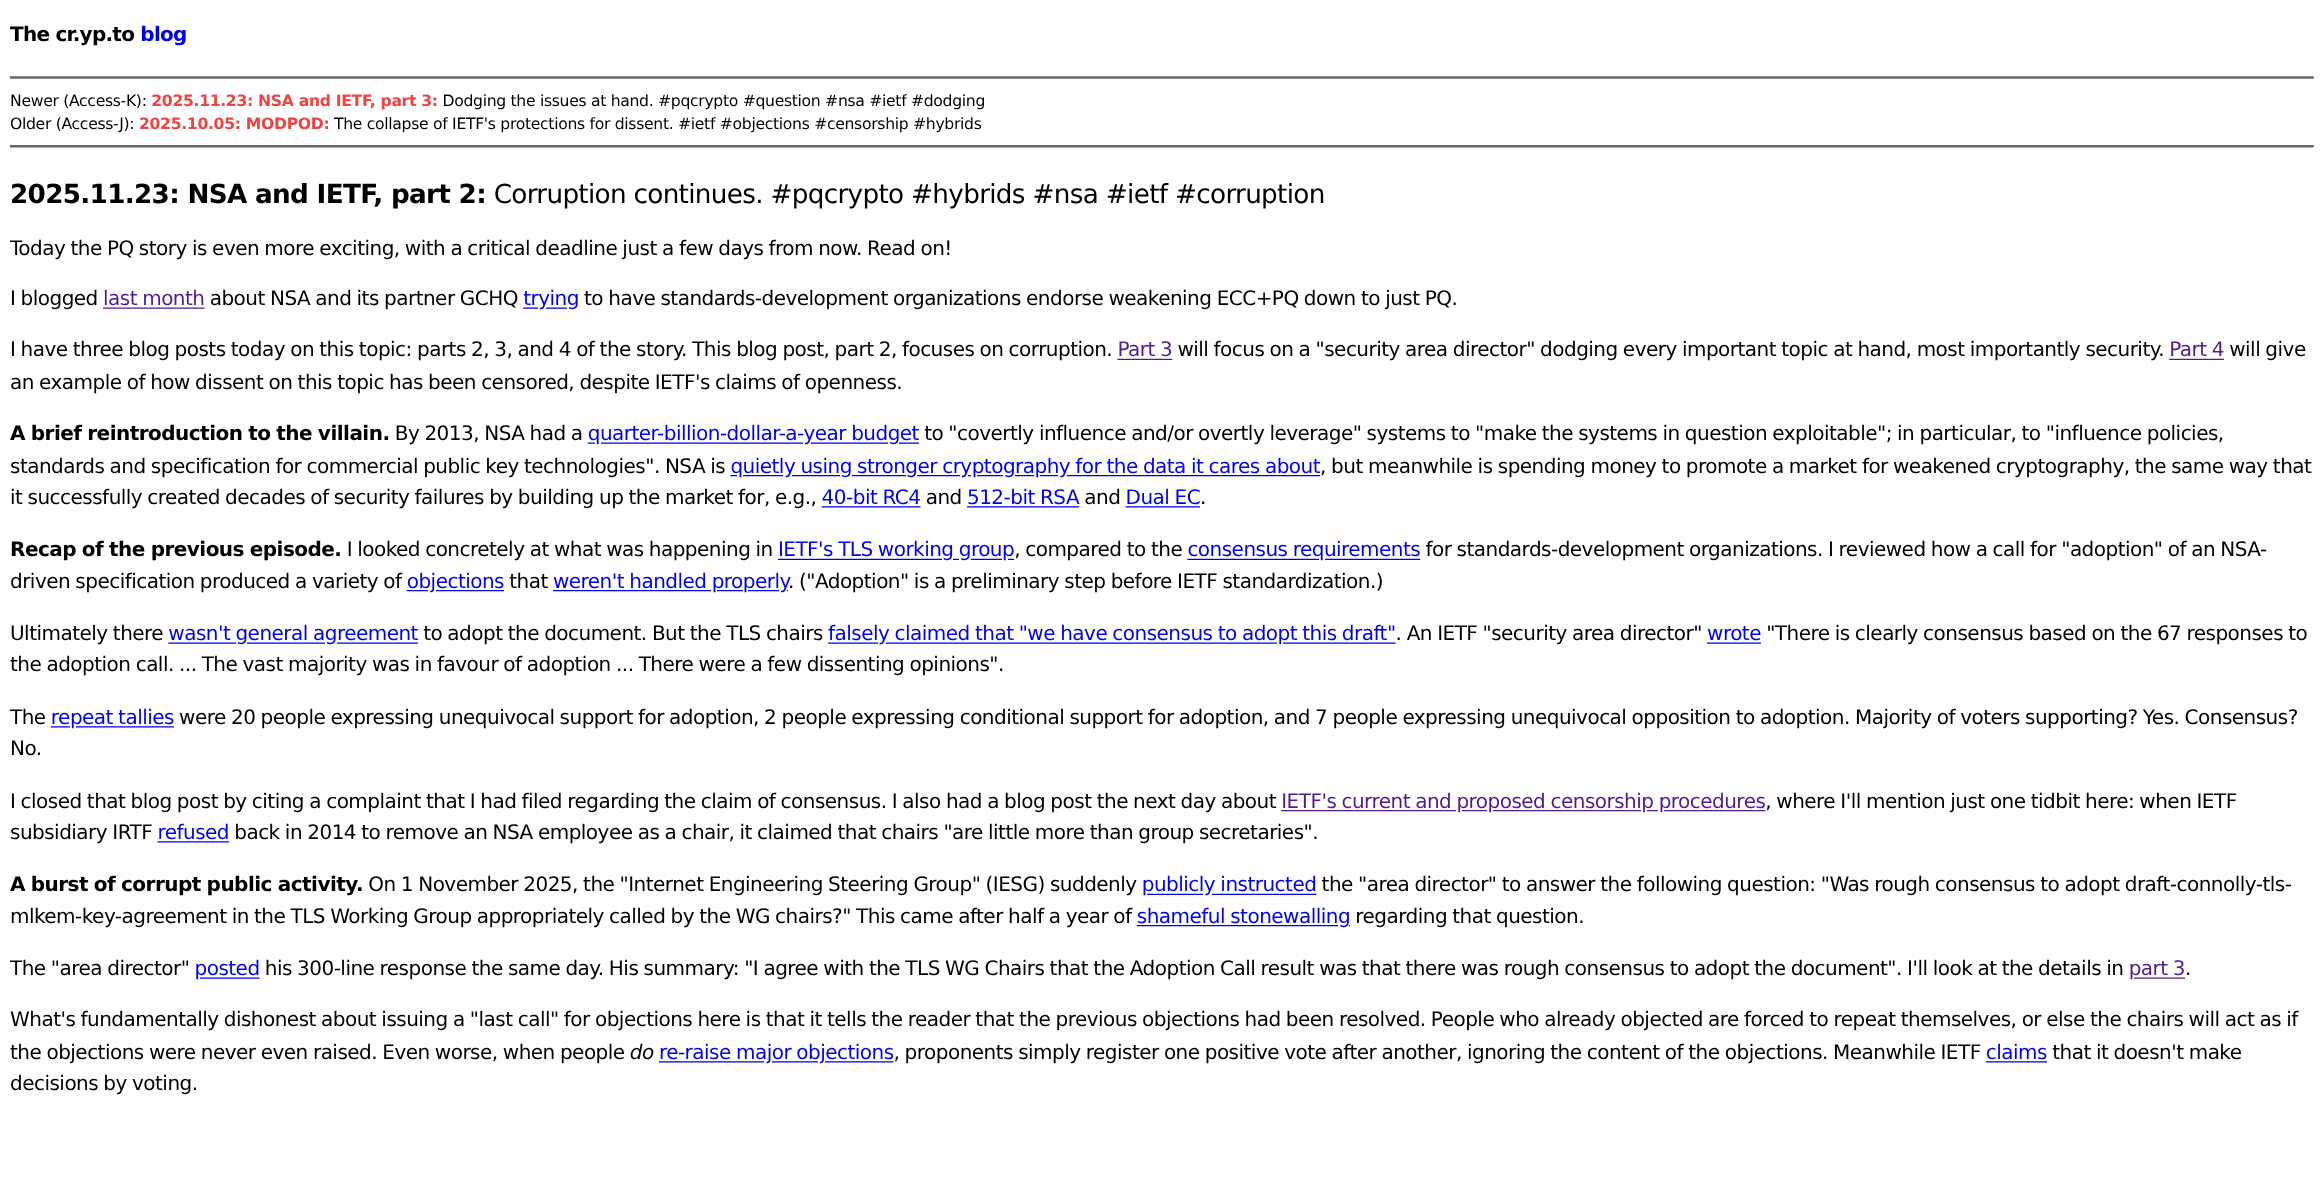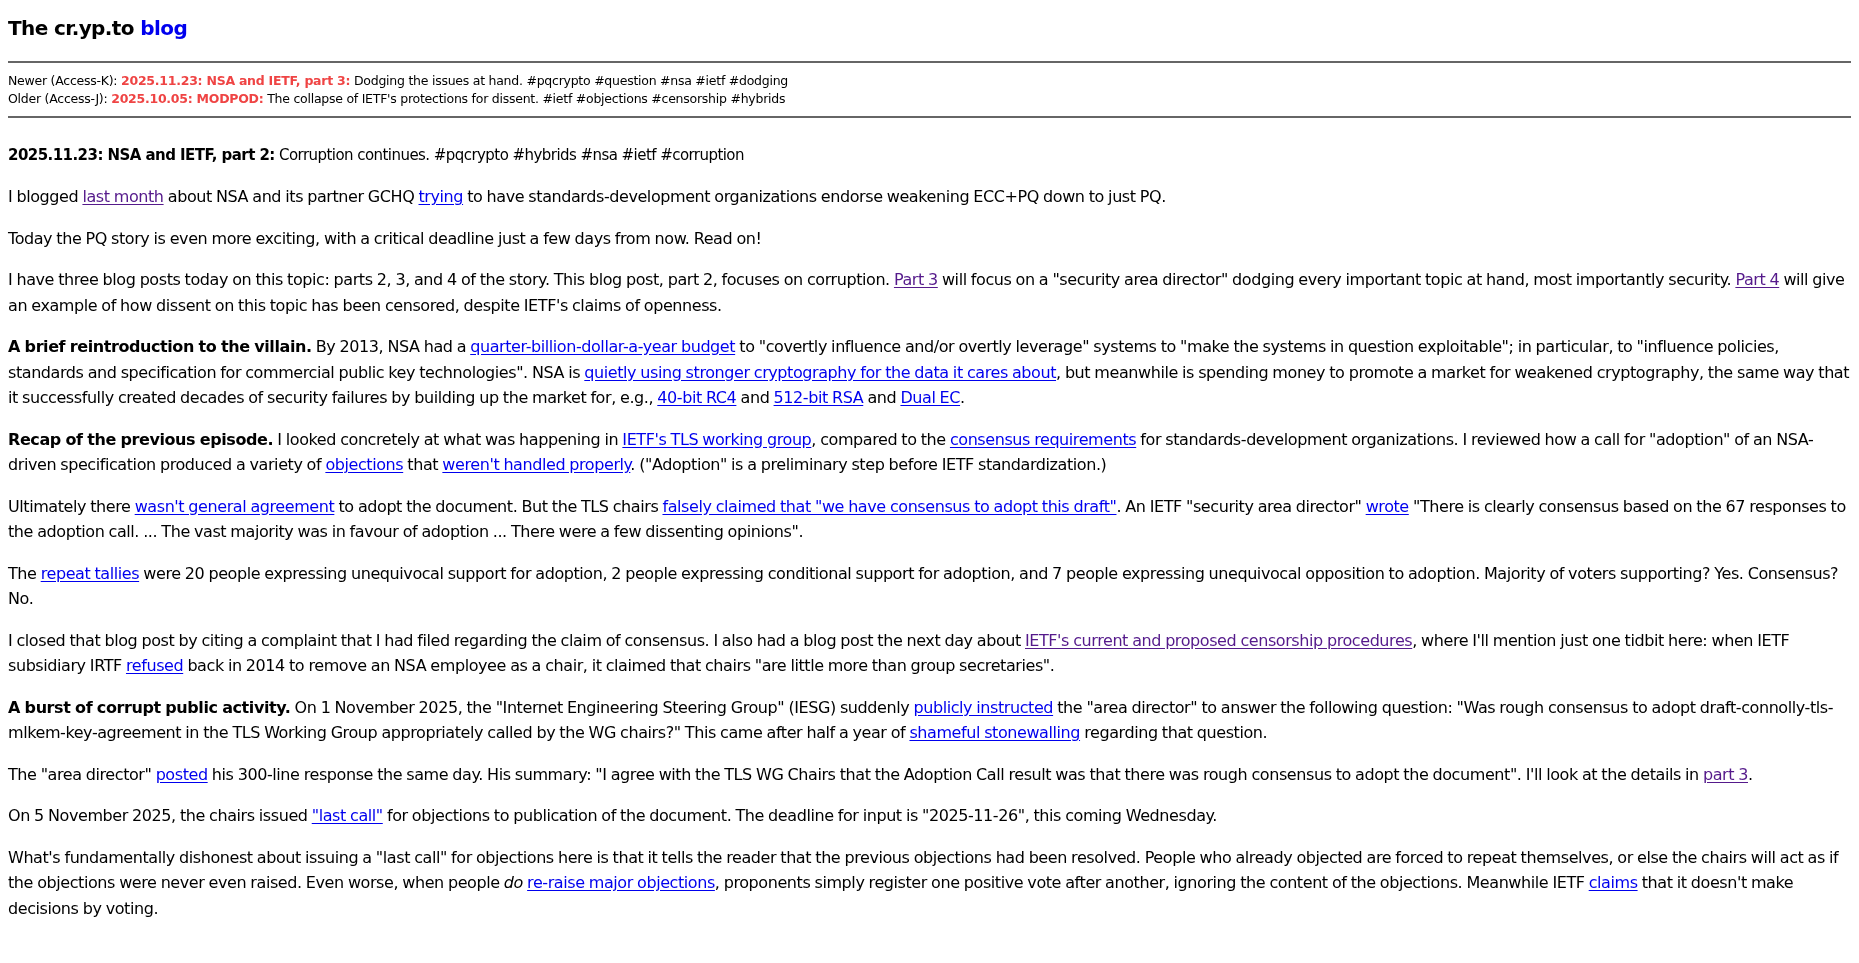--- a/index.html
+++ b/index.html
@@ -7,21 +7,21 @@
     width: 1859px;
     min-height: 963px;
     overflow: hidden;
     font-family: "DejaVu Sans", sans-serif;
     color: #000000;
   }
   .page { padding: 0 8px; }
   .site-title {
     margin: 0;
     padding-top: 12px;
-    font-size: 20px;
+    font-size: 16px;
     font-weight: bold;
     letter-spacing: -0.6px;
     line-height: 32px;
     height: 32px;
   }
   .site-title a { color: #0000ee; text-decoration: none; }
   hr.rule {
     border: 0;
     border-top: 2px solid #666666;
     margin: 17px 0 0 0;
@@ -29,21 +29,21 @@
   }
   .nav { font-size: 12.5px; line-height: 18px; letter-spacing: -0.25px; margin-top: 9px; }
   .nav .row { white-space: nowrap; }
   .nav a { color: #ef4444; font-weight: bold; text-decoration: none; }
   .nav .toc { cursor: pointer; }
   .nav .toc .tri { font-size: 9px; display: inline-block; width: 11px; }
   hr.rule2 { border: 0; border-top: 2px solid #666666; margin: 8px 0 0 0; height: 0; }
 
   .post-title {
     margin: 22px 0 0 0;
-    font-size: 15px;
+    font-size: 21px;
     line-height: 30px;
     letter-spacing: -0.55px;
     font-weight: normal;
   }
   .post-title b { font-weight: bold; }
 
   p.para {
     margin: 16px 0 0 0;
     font-size: 16px;
     line-height: 25.5px;
@@ -65,37 +65,36 @@
 
   <div class="nav">
     <div class="row"><span>Newer (Access-K): </span><a href="#">2025.11.23: NSA and IETF, part 3:</a><span> Dodging the issues at hand. #pqcrypto #question #nsa #ietf #dodging</span></div>
     <div class="row"><span>Older (Access-J): </span><a href="#">2025.10.05: MODPOD:</a><span> The collapse of IETF's protections for dissent. #ietf #objections #censorship #hybrids</span></div>
   </div>
 
   <hr class="rule2">
 
   <h2 class="post-title"><b>2025.11.23: NSA and IETF, part 2:</b><span> Corruption continues. #pqcrypto #hybrids #nsa #ietf #corruption</span></h2>
 
+  <p class="para"><span>Today the PQ story is even more exciting, with a critical deadline just a few days from now. Read on!</span></p>
+
   <p class="para first"><span>I blogged </span><a href="#" class="visited">last month</a><span> about NSA and its partner GCHQ </span><a href="#" class="link">trying</a><span> to have standards-development organizations endorse weakening ECC+PQ down to just PQ.</span></p>
-
-  <p class="para"><span>Today the PQ story is even more exciting, with a critical deadline just a few days from now. Read on!</span></p>
 
   <p class="para"><span>I have three blog posts today on this topic: parts 2, 3, and 4 of the story. This blog post, part 2, focuses on corruption. </span><a href="#" class="visited">Part 3</a><span> will focus on a "security area director" dodging every important topic at hand, most importantly security. </span><a href="#" class="visited">Part 4</a><span> will give an example of how dissent on this topic has been censored, despite IETF's claims of openness.</span></p>
 
   <p class="para"><b>A brief reintroduction to the villain.</b><span> By 2013, NSA had a </span><a href="#" class="link">quarter-billion-dollar-a-year budget</a><span> to "covertly influence and/or overtly leverage" systems to "make the systems in question exploitable"; in particular, to "influence policies, standards and specification for commercial public key technologies". NSA is </span><a href="#" class="link">quietly using stronger cryptography for the data it cares about</a><span>, but meanwhile is spending money to promote a market for weakened cryptography, the same way that it successfully created decades of security failures by building up the market for, e.g., </span><a href="#" class="link">40-bit RC4</a><span> and </span><a href="#" class="link">512-bit RSA</a><span> and </span><a href="#" class="link">Dual EC</a><span>.</span></p>
 
   <p class="para"><b>Recap of the previous episode.</b><span> I looked concretely at what was happening in </span><a href="#" class="link">IETF's TLS working group</a><span>, compared to the </span><a href="#" class="link">consensus requirements</a><span> for standards-development organizations. I reviewed how a call for "adoption" of an NSA-driven specification produced a variety of </span><a href="#" class="link">objections</a><span> that </span><a href="#" class="link">weren't handled properly</a><span>. ("Adoption" is a preliminary step before IETF standardization.)</span></p>
 
   <p class="para"><span>Ultimately there </span><a href="#" class="link">wasn't general agreement</a><span> to adopt the document. But the TLS chairs </span><a href="#" class="link">falsely claimed that "we have consensus to adopt this draft"</a><span>. An IETF "security area director" </span><a href="#" class="link">wrote</a><span> "There is clearly consensus based on the 67 responses to the adoption call. ... The vast majority was in favour of adoption ... There were a few dissenting opinions".</span></p>
 
   <p class="para"><span>The </span><a href="#" class="link">repeat tallies</a><span> were 20 people expressing unequivocal support for adoption, 2 people expressing conditional support for adoption, and 7 people expressing unequivocal opposition to adoption. Majority of voters supporting? Yes. Consensus? No.</span></p>
 
   <p class="para"><span>I closed that blog post by citing a complaint that I had filed regarding the claim of consensus. I also had a blog post the next day about </span><a href="#" class="visited">IETF's current and proposed censorship procedures</a><span>, where I'll mention just one tidbit here: when IETF subsidiary IRTF </span><a href="#" class="link">refused</a><span> back in 2014 to remove an NSA employee as a chair, it claimed that chairs "are little more than group secretaries".</span></p>
 
   <p class="para"><b>A burst of corrupt public activity.</b><span> On 1 November 2025, the "Internet Engineering Steering Group" (IESG) suddenly </span><a href="#" class="link">publicly instructed</a><span> the "area director" to answer the following question: "Was rough consensus to adopt draft-connolly-tls-mlkem-key-agreement in the TLS Working Group appropriately called by the WG chairs?" This came after half a year of </span><a href="#" class="link">shameful stonewalling</a><span> regarding that question.</span></p>
 
   <p class="para"><span>The "area director" </span><a href="#" class="link">posted</a><span> his 300-line response the same day. His summary: "I agree with the TLS WG Chairs that the Adoption Call result was that there was rough consensus to adopt the document". I'll look at the details in </span><a href="#" class="visited">part 3</a><span>.</span></p>
 
-  <p class="para"><span>On 5 November 2025, the chairs issued </span><a href="#" class="link">"last call"</a><span> for objections to publication of the document. The deadline for input is "2025-11-26", this coming Wednesday.</span></p>
 
   <p class="para"><span>What's fundamentally dishonest about issuing a "last call" for objections here is that it tells the reader that the previous objections had been resolved. People who already objected are forced to repeat themselves, or else the chairs will act as if the objections were never even raised. Even worse, when people </span><em>do</em><span> </span><a href="#" class="link">re-raise major objections</a><span>, proponents simply register one positive vote after another, ignoring the content of the objections. Meanwhile IETF </span><a href="#" class="link">claims</a><span> that it doesn't make decisions by voting.</span></p>
 
 </div>
 
 </body></html>

